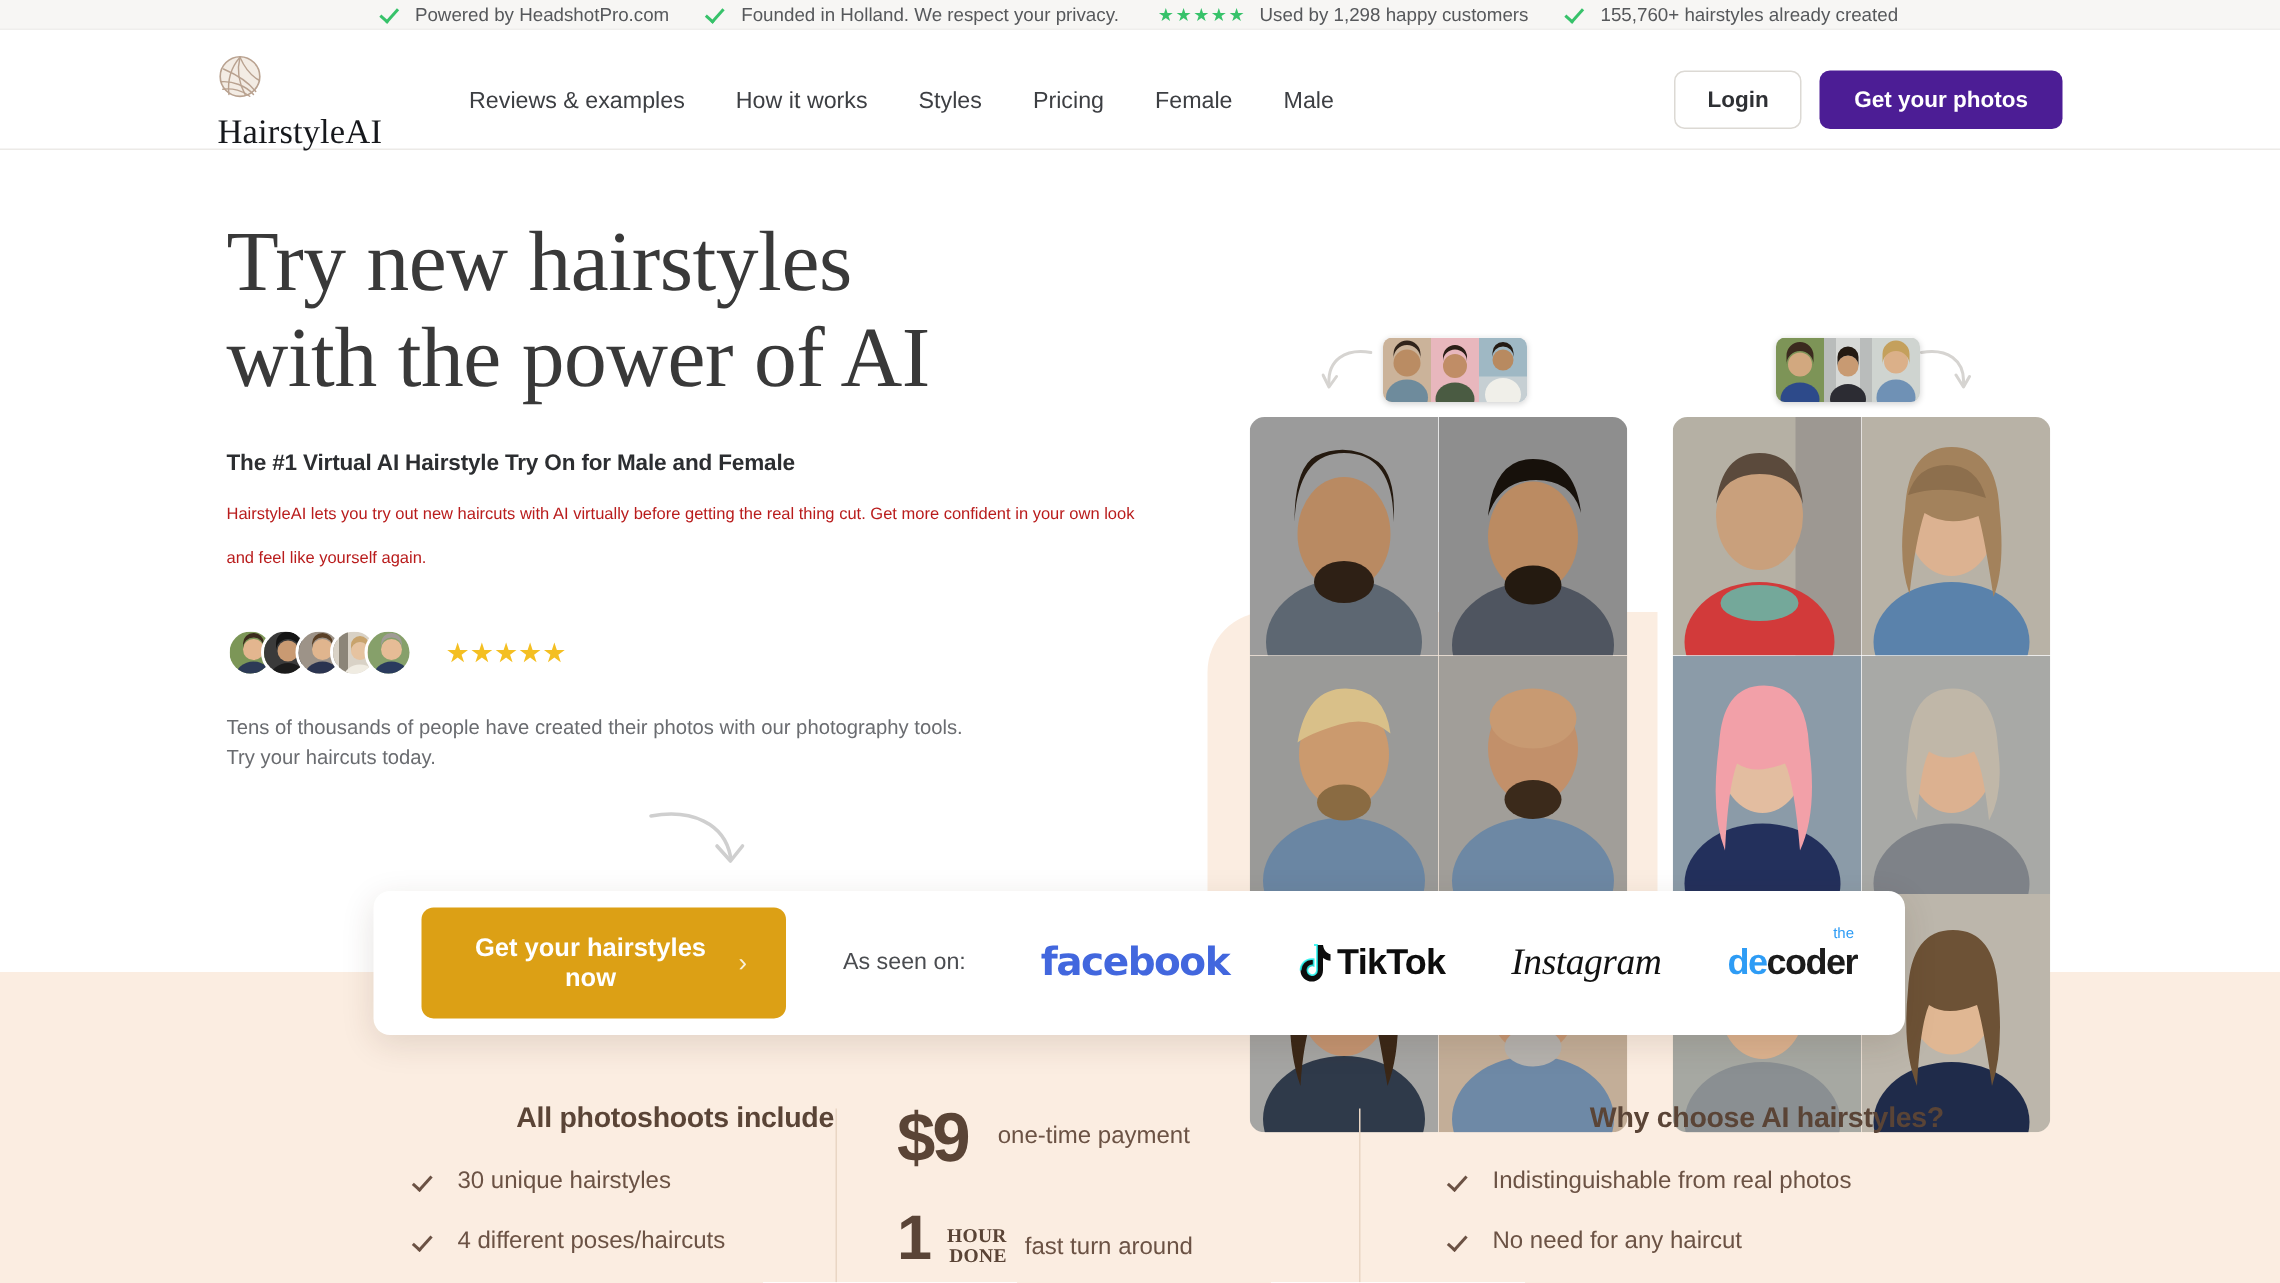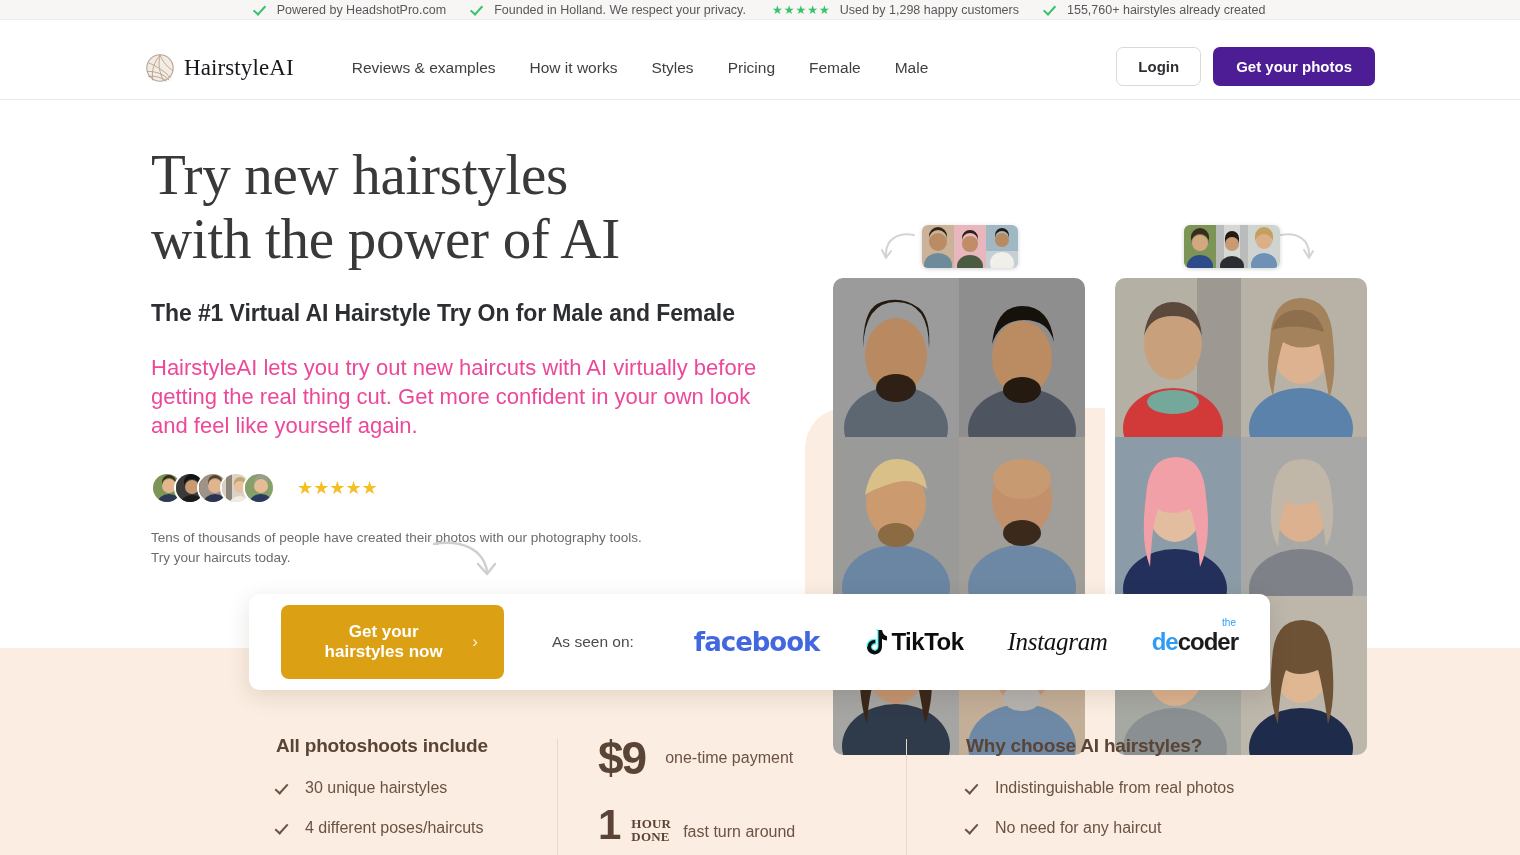--- a/index.html
+++ b/index.html
@@ -26,21 +26,21 @@
     transform: rotate(42deg);
   }
   .stars-green { display: inline-flex; gap: 2px; font-size: 12px; color: #37c26a; letter-spacing: 1px; }
 
   
   .header {
     position: absolute; top: 36px; left: 0; width: 1520px; height: 64px;
     border-bottom: 1px solid #eceae7; background: #fff;
   }
   .header-inner { position: relative; width: 1230px; margin: 0 auto; height: 64px; display: flex; align-items: center; }
-  .brand { display: flex; align-items: center; gap: 9px; }
+  .brand { display: flex; align-items: flex-start; gap: 9px; flex-direction: column; }
   .brand-mark { width: 30px; height: 30px; flex: none; }
   .brand-text {
     font-family: "Liberation Serif", serif; font-size: 23px; color: #16181c; letter-spacing: .1px;
   }
   .nav { display: flex; align-items: flex-end; gap: 34px; margin-left: 58px; }
   .nav a { font-size: 15.5px; color: #3d3f43; text-decoration: none; white-space: nowrap; }
   .header-actions { position: absolute; right: 0; top: 11px; display: flex; align-items: center; gap: 12px; }
   .btn-login {
     padding: 10px 21px; border: 1px solid #dcd9d4; border-radius: 7px; background: #fff;
     font-size: 15px; font-weight: bold; color: #2e3034; cursor: pointer;
@@ -58,22 +58,22 @@
     position: absolute; left: 805px; top: 408px; width: 300px; height: 240px;
     background: #fbede1; border-radius: 40px 0 0 0;
   }
 
   
   .hero-left { position: absolute; left: 151px; top: 143px; width: 650px; }
   .hero-h1 {
     font-family: "Liberation Serif", serif;
     font-size: 57px; line-height: 64px; color: #393939; font-weight: normal; letter-spacing: -.3px;
   }
-  .hero-sub { margin-top: 29px; font-size: 23px; font-weight: bold; color: #2c2e31; letter-spacing: -.1px; }
-  .hero-p { margin-top: 26px; font-size: 22px; line-height: 29px; color: #ec4899; width: 620px; }
+  .hero-sub { margin-top: 29px; font-size: 15px; font-weight: bold; color: #2c2e31; letter-spacing: -.1px; }
+  .hero-p { margin-top: 12px; font-size: 11px; line-height: 29px; color: #b91c1c; width: 620px; }
 
   .social-row { margin-top: 32px; display: flex; align-items: center; gap: 22px; }
   .avatars { display: flex; }
   .avatar { width: 32px; height: 32px; border-radius: 50%; border: 2px solid #fff; margin-left: -9px; overflow: hidden; }
   .avatar:first-child { margin-left: 0; }
   .stars-gold { display: inline-flex; gap: 3px; font-size: 18px; color: #f4bf22; }
 
   .hero-note { margin-top: 24px; font-size: 13.5px; line-height: 20px; color: #6a6c70; width: 500px; }
 
   .curve-arrow { position: absolute; left: 280px; top: 392px; }
@@ -94,38 +94,38 @@
   .thumb { width: 32px; height: 43px; overflow: hidden; }
 
   .arc { position: absolute; }
   .arc.left { left: 48px; top: 5px; }
   .arc.right { left: 447px; top: 5px; }
 
   
   .cta-card {
     position: absolute; left: 249px; top: 594px; width: 1021px; height: 96px;
     background: #fff; border-radius: 11px; box-shadow: 0 6px 22px rgba(60,40,20,.13);
-    display: flex; align-items: center; padding: 0 32px; gap: 32px;
+    display: flex; align-items: center; padding: 0 32px; gap: 22px;
   }
   .cta-btn {
     background: #dca015; border: none; border-radius: 8px; color: #fff; cursor: pointer;
     font-size: 17px; font-weight: bold; padding: 17px 26px; display: flex; align-items: center; gap: 12px;
   }
   .cta-chev { font-weight: normal; font-size: 17px; opacity: .85; }
   .asseen { font-size: 15.5px; color: #4a4c50; margin-left: 16px; white-space: nowrap; }
   .logos { display: flex; align-items: center; gap: 44px; margin-left: 28px; }
   .logo-fb { font-family: "DejaVu Sans", sans-serif; font-weight: bold; font-size: 26px; color: #4267de; letter-spacing: -1px; }
   .logo-tt { display: flex; align-items: center; gap: 4px; font-weight: bold; font-size: 24px; color: #0d0d0d; letter-spacing: -.5px; }
   .logo-ig { font-family: "Liberation Serif", serif; font-style: italic; font-size: 25px; color: #111; letter-spacing: -.3px; }
   .logo-dec { position: relative; font-weight: bold; font-size: 24px; color: #1c1c1c; letter-spacing: -1px; }
   .logo-dec .de { color: #2e9cf5; }
   .logo-dec .the { position: absolute; right: 2px; top: -11px; font-size: 10px; color: #2e9cf5; font-weight: normal; letter-spacing: 0; }
 
   
-  .features { position: absolute; left: 0; top: 735px; width: 1360px; height: 120px; }
+  .features { position: absolute; left: 0; top: 735px; width: 1360px; height: 120px; text-align: right; }
   .feat-col { position: absolute; }
   .feat-col.c1 { left: 276px; width: 280px; }
   .feat-col.c2 { left: 598px; width: 300px; }
   .feat-col.c3 { left: 966px; width: 330px; }
   .feat-title { font-size: 19px; font-weight: bold; color: #5a4436; letter-spacing: -.2px; }
   .feat-item { display: flex; align-items: center; gap: 14px; margin-top: 22px; font-size: 16px; color: #6b5244; }
   .chk-brown { width: 15px; height: 15px; position: relative; flex: none; }
   .chk-brown::before {
     content: ""; position: absolute; left: 2px; top: 0;
     width: 5px; height: 11px; border: solid #6b5244; border-width: 0 2px 2px 0; transform: rotate(42deg);

